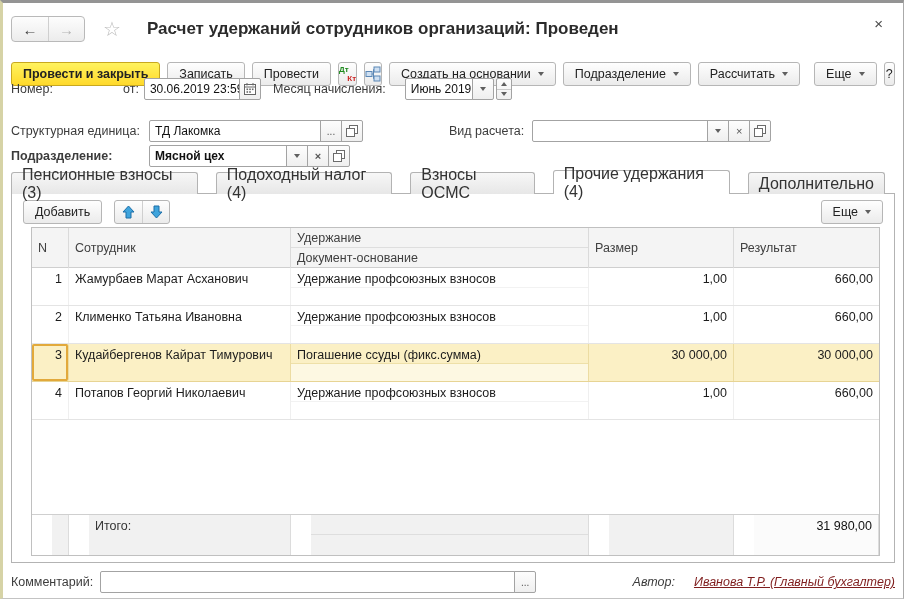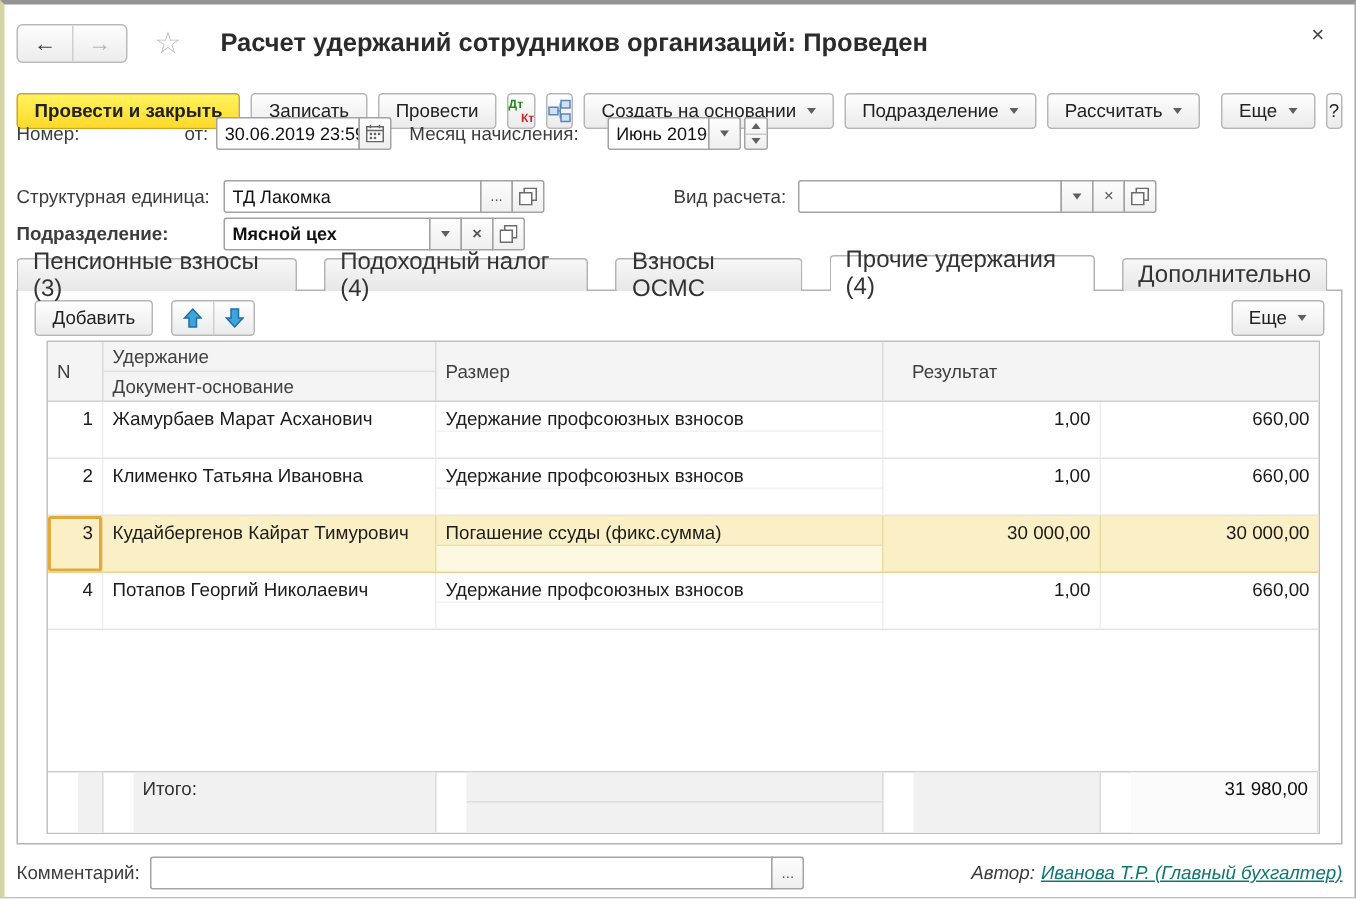--- a/index.html
+++ b/index.html
@@ -56,21 +56,21 @@
   .cmdbar { position:absolute; top:6px; left:11px; right:11px; height:24px; display:flex; align-items:center; gap:12px; }
   .arrowgroup { display:flex; height:24px; border:1px solid #b6b6b6; border-radius:3px; overflow:hidden; background:linear-gradient(#fefefe,#ebebeb); }
   .arrowgroup .abtn { width:27px; display:flex; align-items:center; justify-content:center; }
   .arrowgroup .abtn + .abtn { border-left:1px solid #cfcfcf; }
   .cmd-spacer { flex:1; }
   
   .tbl { position:absolute; left:19px; top:33px; width:849px; height:329px; border:1px solid #c0c0c0; background:#fff; }
   .grid5 { display:grid; grid-template-columns:37px 222px 298px 145px 1fr; }
   .thead { height:40px; background:#f4f4f4; border-bottom:1px solid #cfcfcf; color:#404040; font-size:12.5px; }
   .th { padding:0 6px; display:flex; align-items:center; border-right:1px solid #dadada; }
-  .th:last-child { border-right:none;margin-left:13px; }
+  .th:last-child { border-right:none; }
   .th-split { flex-direction:column; align-items:stretch; padding:0; }
   .th-split div { height:20px; display:flex; align-items:center; padding:0 6px; }
   .th-split div:first-child { border-bottom:1px solid #dedede; }
   .trow { height:38px; border-bottom:1px solid #e4e4e4; font-size:12.5px; color:#1c1c1c; }
   .td { padding:4px 6px 0; display:flex; align-items:flex-start; border-right:1px solid #efefef; overflow:hidden; white-space:nowrap; }
   .td:last-child { border-right:none; }
   .num { justify-content:flex-end; }
   .td-split { flex-direction:column; padding:0; align-items:stretch; }
   .td-split .main { height:19px; padding:4px 6px 0; }
   .td-split .sub { flex:1; border-top:1px solid #f2f2f2; }
@@ -81,21 +81,21 @@
   .tfoot { position:absolute; left:0; right:0; bottom:0; height:41px; border-top:1px solid #cfcfcf; background:#fff; font-size:12.5px; color:#333; }
   .tf { background:#f1f1f1; border-right:1px solid #dcdcdc; padding:4px 6px 0; display:flex; align-items:flex-start;margin-left:20px; }
   .tf.white { background:#fbfbfb; justify-content:flex-end; color:#111; }
   .tf-split { flex-direction:column; padding:0; align-items:stretch; }
   .tf-split div { height:20px; }
   .tf-split div:first-child { border-bottom:1px solid #dedede; }
   
   .bottom { position:absolute; left:8px; right:8px; top:568px; height:22px; display:flex; align-items:center; font-size:12.5px; color:#3c3c3c; }
   .comment-inp { margin-left:7px; width:436px; }
   .author { margin-left:auto; display:flex; align-items:center; gap:4px;font-style:italic; }
-  .author a { color:#0f766e; font-size:12.5px; }
+  .author a { color:#7f1d1d; font-size:12.5px;margin-left:15px; }
   svg { display:block; }
 </style>
 </head>
 <body>
 
 <div class="window">
 
   <div class="hdr">
     <div class="navgroup">
       <div class="navbtn">
@@ -263,20 +263,21 @@
       <div class="cmd-spacer"></div>
       <div class="btn">
           <span>Еще</span>
           <span class="caret"></span>
         </div>
     </div>
 
     <div class="tbl">
       <div class="grid5 thead">
         <div class="th">N</div>
+        <div class="th">Сотрудник</div>
         <div class="th th-split">
           <div>Удержание</div>
           <div>Документ-основание</div>
         </div>
         <div class="th">Размер</div>
         <div class="th">Результат</div>
       </div>
 
       <div id="rows-host">
   <div class="grid5 trow">

